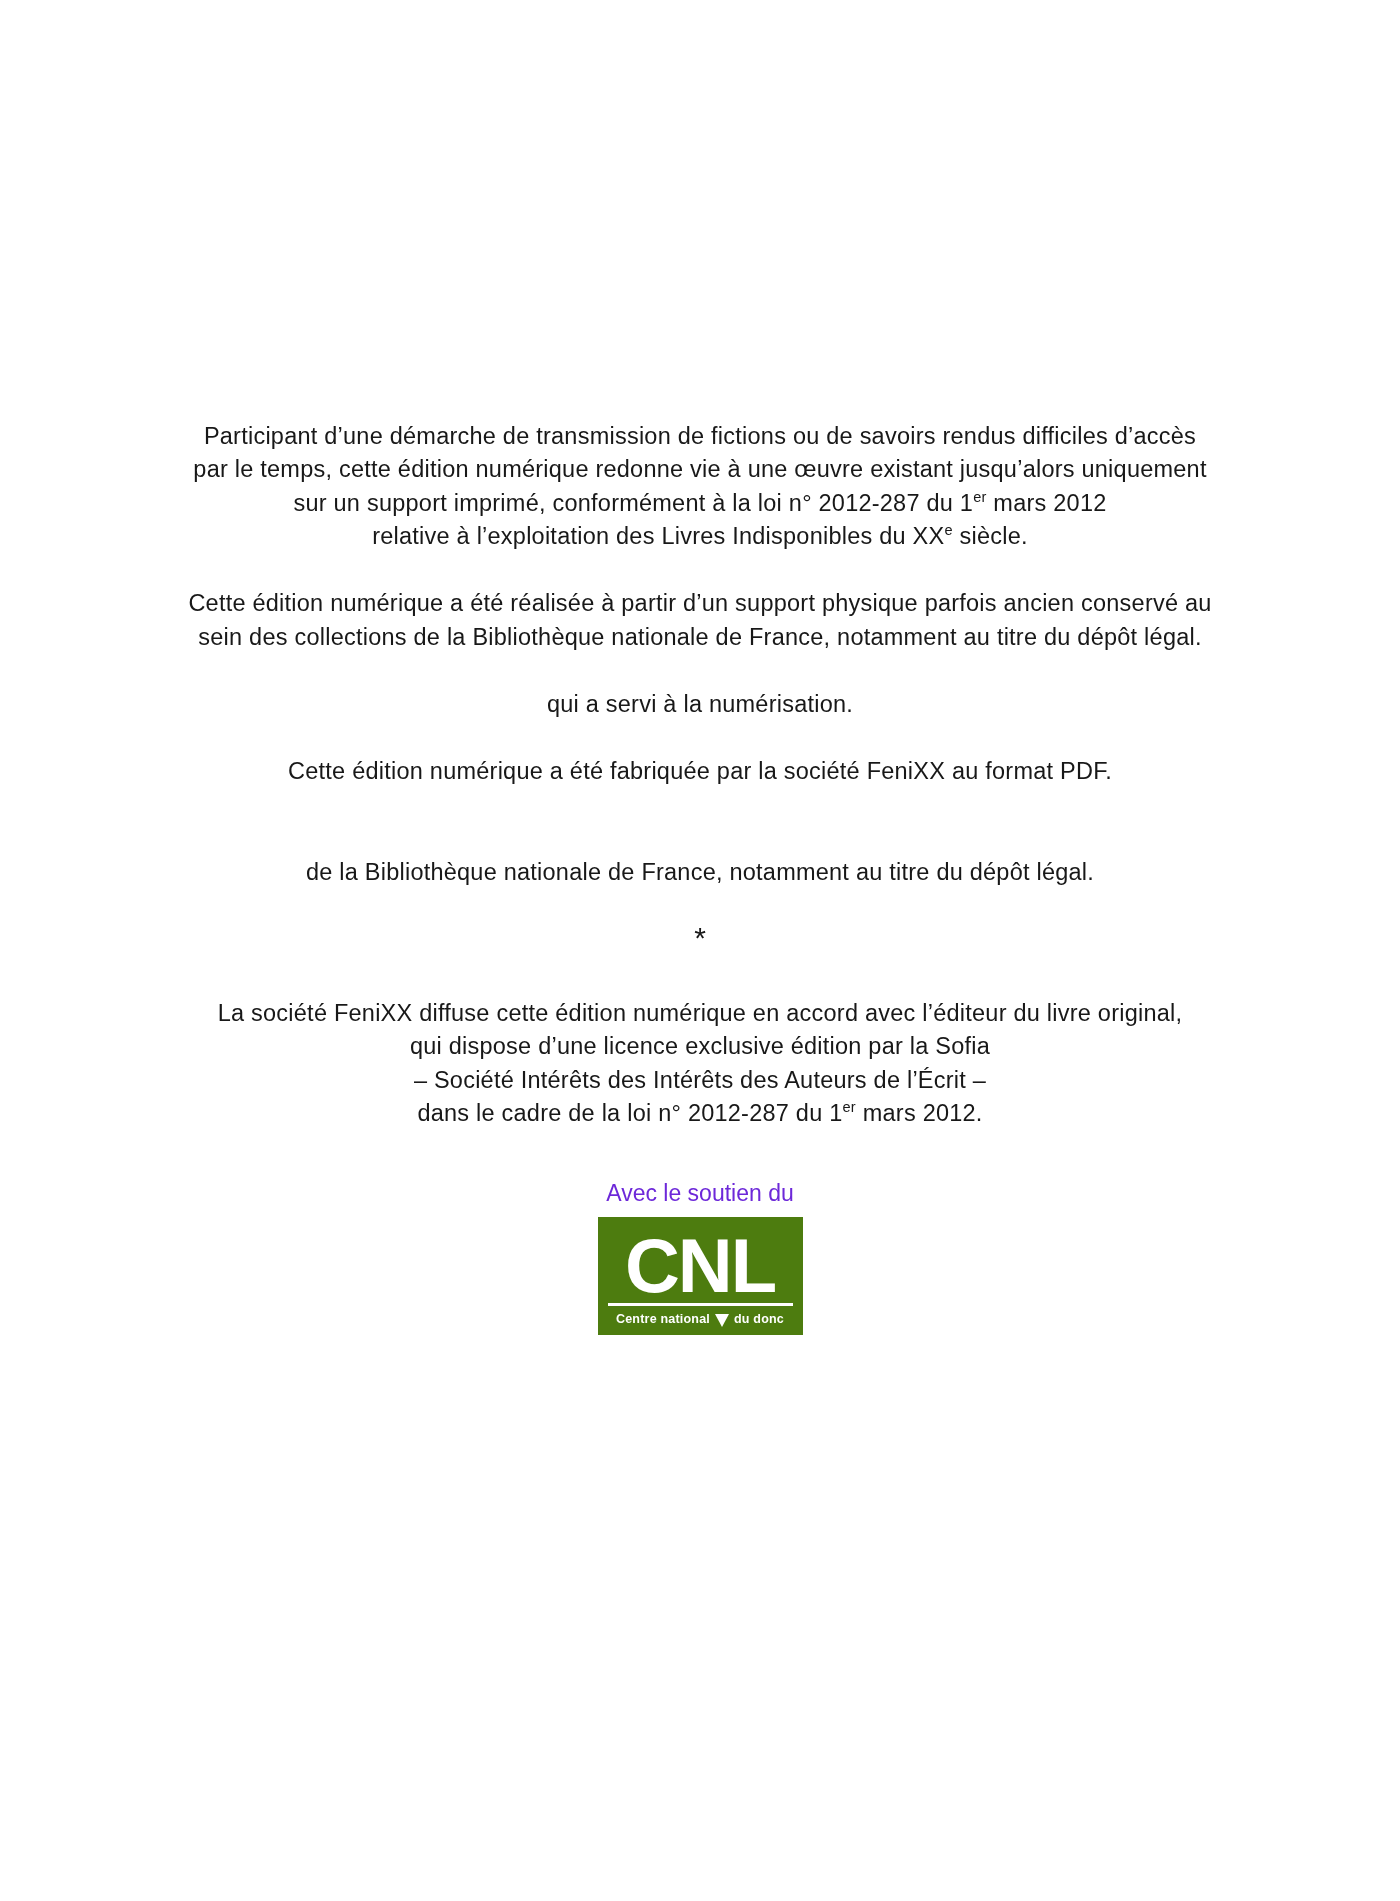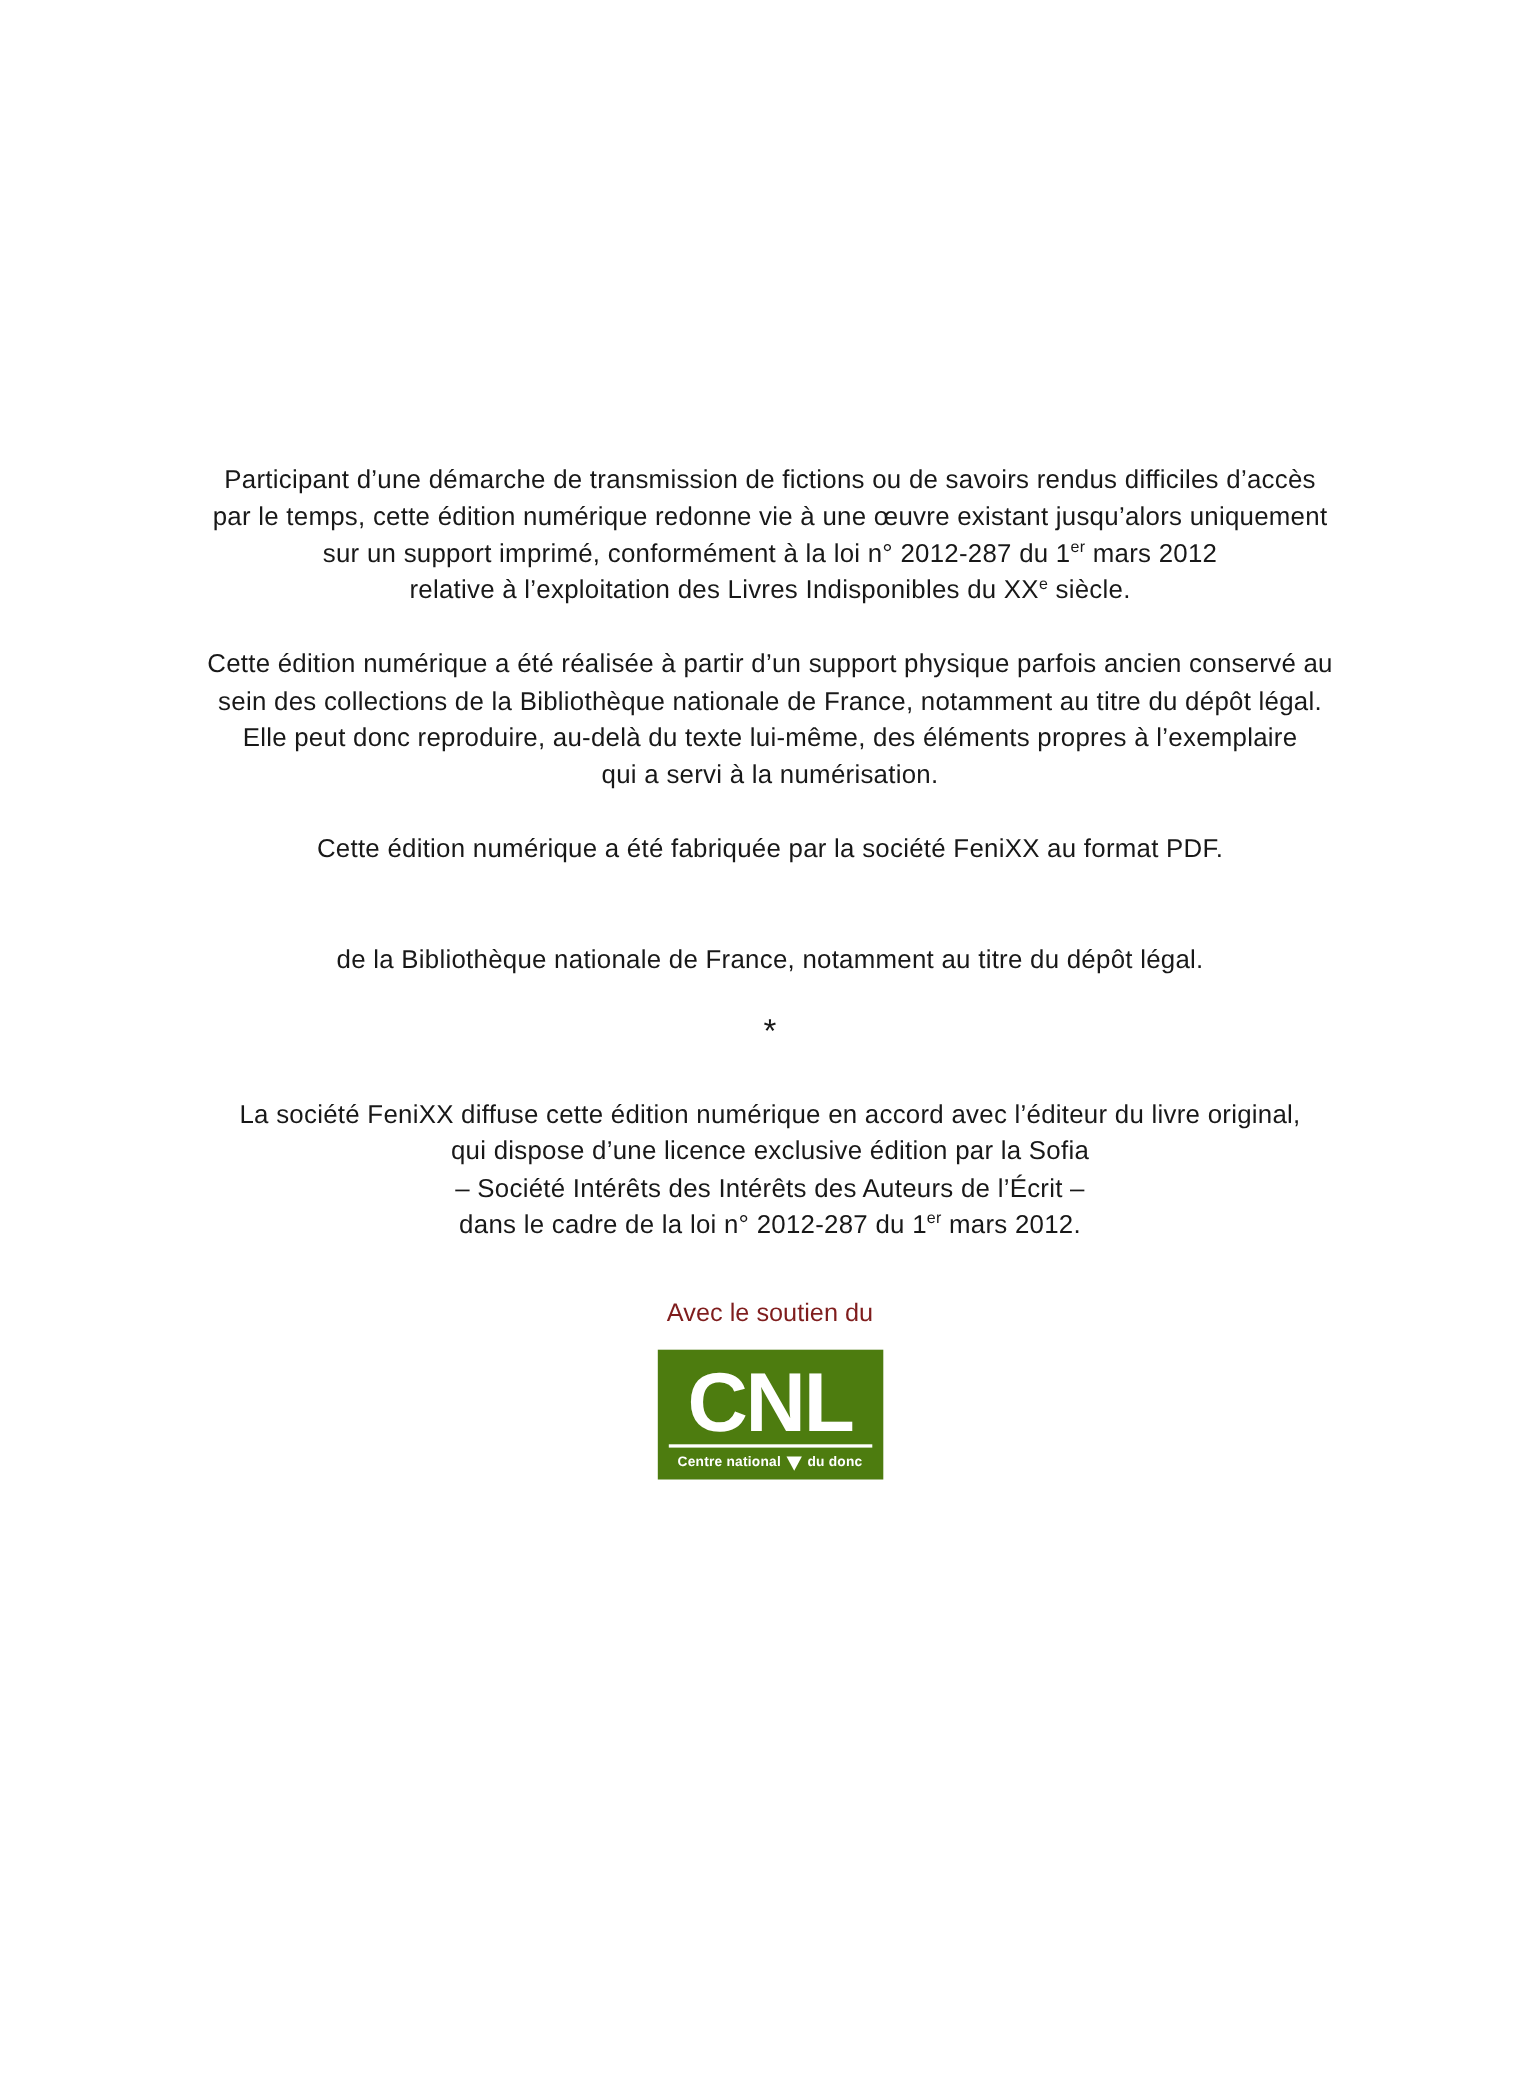--- a/index.html
+++ b/index.html
@@ -48,22 +48,22 @@
     font-size: 0.62em;
     vertical-align: super;
     line-height: 0;
   }
   .support-wrap {
     margin-top: 50px;
     text-align: center;
   }
   .support-text {
     font-size: 23px;
-    color: #7f1d1d;
-    margin-bottom: 20px;
+    color: #6d28d9;
+    margin-bottom: 10px;
   }
   .cnl-logo {
     display: inline-block;
     background: #4d7c0f;
     color: #ffffff;
     width: 205px;
     padding: 10px 0 0 0;
     position: relative;
     text-align: center;
   }
@@ -114,21 +114,21 @@
     <p class="block">
       <span>Participant d’une démarche de transmission de fictions ou de savoirs rendus difficiles d’accès</span><br>
       <span>par le temps, cette édition numérique redonne vie à une œuvre existant jusqu’alors uniquement</span><br>
       <span>sur un support imprimé, conformément à la loi n° <span>2012-287</span> du 1<sup>er</sup> mars 2012</span><br>
       <span>relative à l’exploitation des Livres Indisponibles du XX<sup>e</sup> siècle.</span>
     </p>
 
     <p class="block">
       <span>Cette édition numérique a été réalisée à partir d’un support physique parfois ancien conservé au</span><br>
       <span>sein des collections de la Bibliothèque nationale de France, notamment au titre du dépôt légal.</span><br>
-      <span>Elle peut donc reproduire, au-delà du texte lui-même, des éléments propres à l’exemplaire</span><br>
+      <br>
       <span>qui a servi à la numérisation.</span>
     </p>
 
     <p class="block">
       <span>Cette édition numérique a été fabriquée par la société FeniXX au format PDF.</span>
     </p>
 
     <p class="block">
       <br>
       <span>de la Bibliothèque nationale de France, notamment au titre du dépôt légal.</span>

